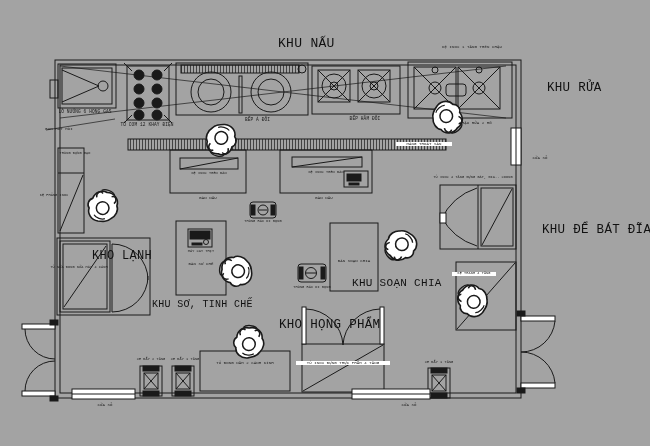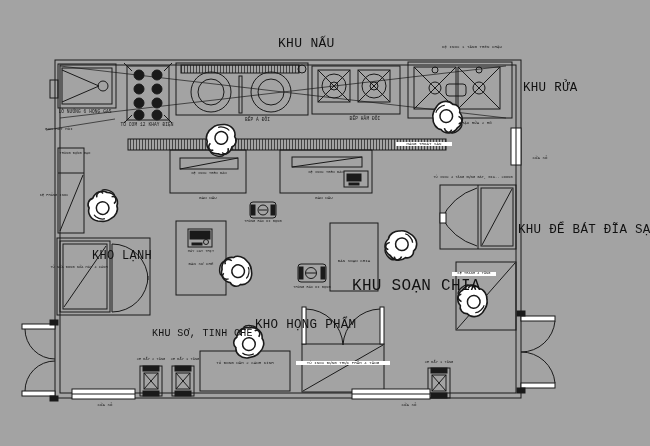--- a/index.html
+++ b/index.html
@@ -5,22 +5,22 @@
   html,body{margin:0;padding:0;background:#fff;}
   .canvas{position:relative;width:650px;height:446px;background:#a3a3a3;overflow:hidden;
           font-family:Liberation Mono, monospace;color:#111;}
   svg.linework{position:absolute;left:0;top:0;}
   .lbl{position:absolute;font-size:4px;line-height:1.1;white-space:nowrap;color:#1a1a1a;
        text-align:center;letter-spacing:.1px;}
   .lbl.t35{font-size:3.5px;}
   .lbl.t45{font-size:4.5px;}
   .lbl.bg{background:#fff;padding:0 1px;}
   .zone{position:absolute;white-space:nowrap;color:#111;letter-spacing:.3px;}
-  .z13{font-size:13px;} .z125{font-size:12.5px;} .z12{font-size:12px;margin-top:27px;}
-  .z115{font-size:16px;} .z10{font-size:10px;margin-top:29px;}
+  .z13{font-size:13px;} .z125{font-size:12.5px;padding-left:24px;} .z12{font-size:12px;margin-top:27px;}
+  .z115{font-size:11px;} .z10{font-size:10px;}
 </style>
 </head>
 <body>
 
 <div class="canvas">
 
 <svg class="linework" width="650" height="446" viewBox="0 0 650 446" fill="none" stroke="#1a1a1a" stroke-width="1">
   <defs>
     <pattern id="hatchV" width="3" height="12" patternUnits="userSpaceOnUse">
       <line x1="1.5" y1="0" x2="1.5" y2="12" stroke="#1a1a1a" stroke-width="0.7"></line>

